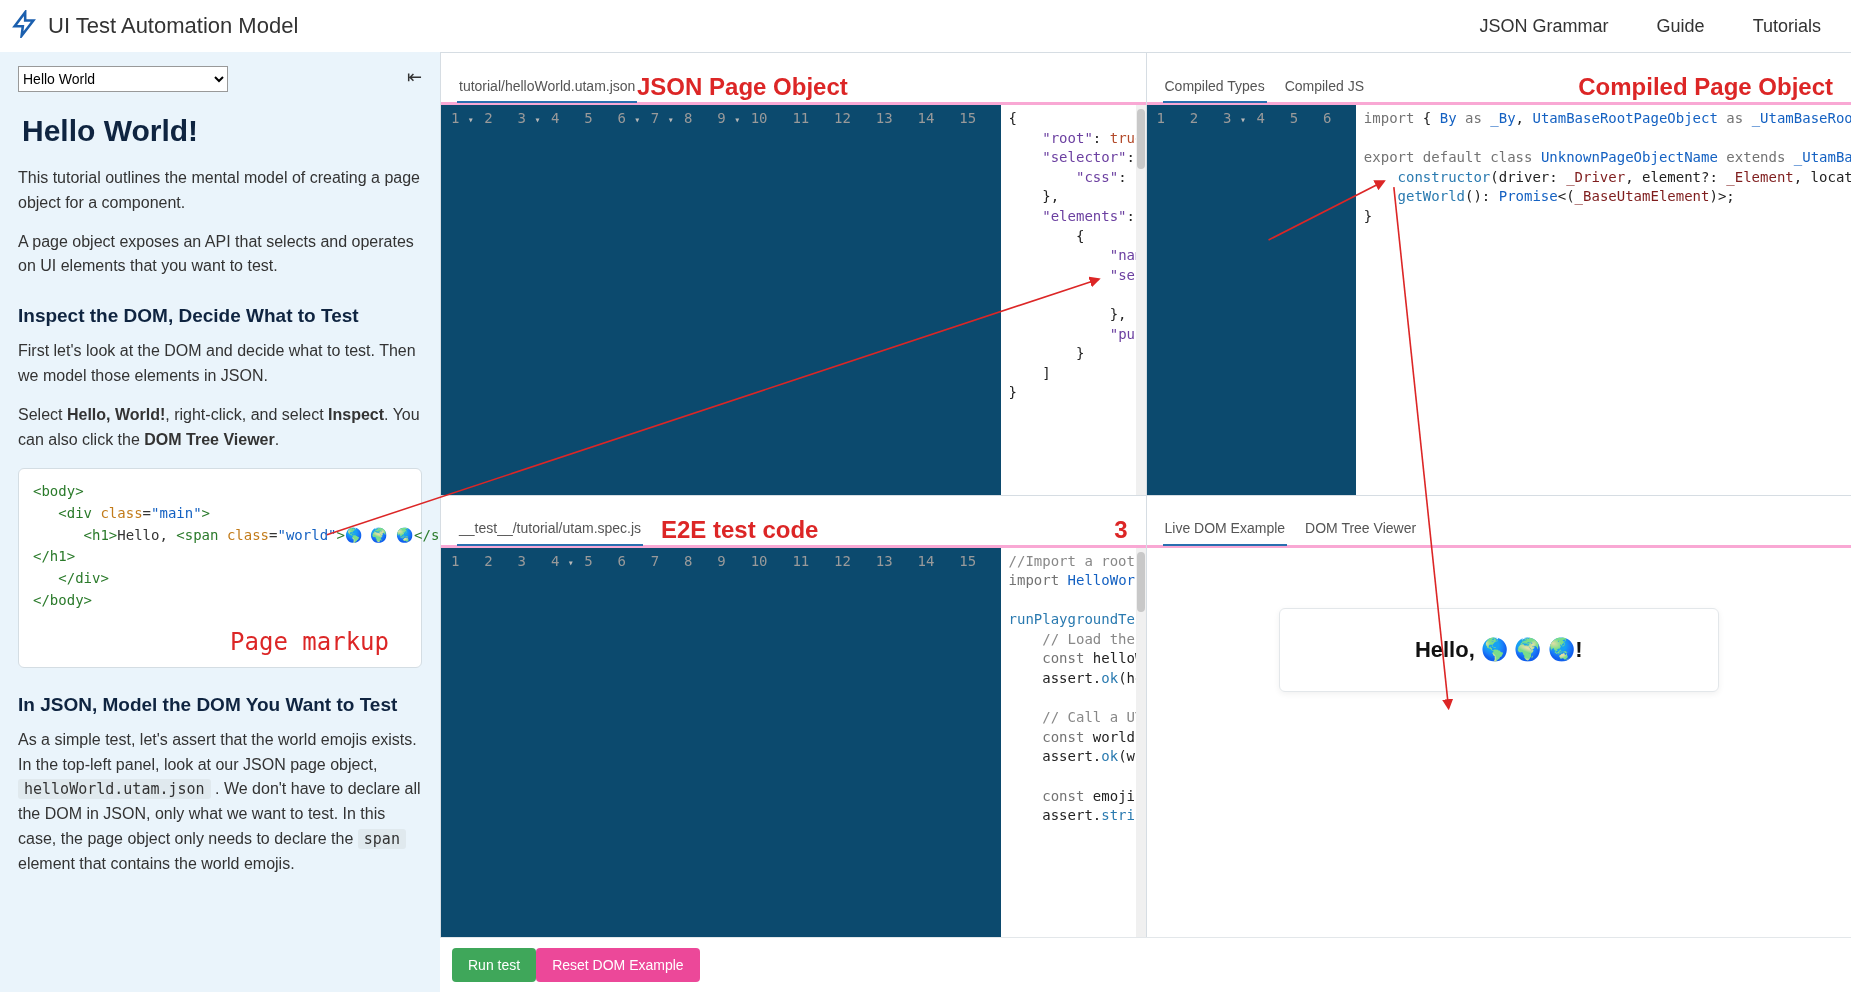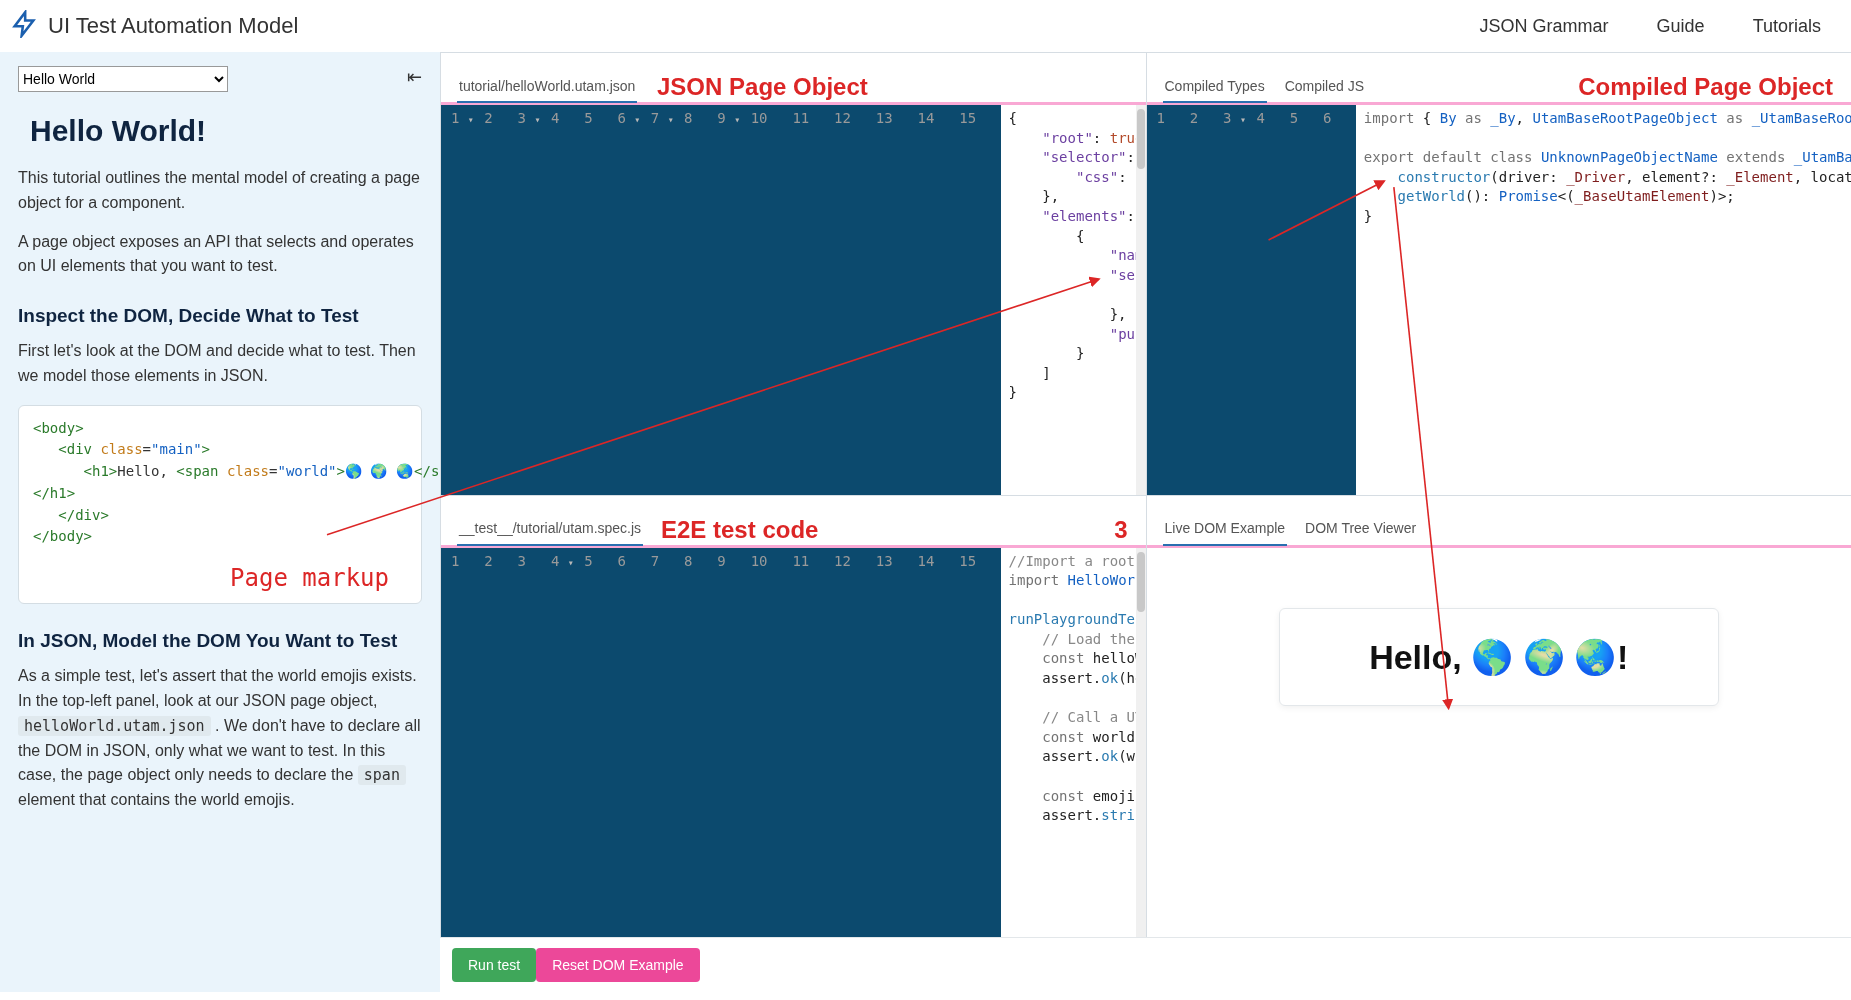--- a/index.html
+++ b/index.html
@@ -7,21 +7,21 @@
 .header { display: flex; align-items: center; justify-content: space-between; padding: 10px 30px 10px 10px; }
 .brand { display: flex; align-items: center; gap: 10px; }
 .brand svg { width: 28px; height: 28px; }
 .brand-title { font-size: 22px; color: #333; }
 .nav { display: flex; gap: 48px; }
 .nav a { text-decoration: none; color: #333; font-size: 18px; }
 .main { display: flex; height: calc(100vh - 60px); }
 .sidebar { width: 440px; background: #eaf4fb; padding: 14px 18px 18px; overflow-y: auto; position: relative; }
 .sidebar select { width: 210px; height: 26px; font-size: 14px; background: #fff; border: 1px solid #999; }
 .collapse-icon { position: absolute; right: 18px; top: 14px; font-size: 18px; color: #333; cursor: pointer; }
-.sidebar h1 { font-size: 30px; font-weight: 700; color: #0f2440; margin: 22px 12px 18px; }
+.sidebar h1 { font-size: 30px; font-weight: 700; color: #0f2440; margin: 22px 4px 18px; }
 .sidebar h2 { font-size: 19px; font-weight: 700; color: #0f2440; margin: 26px 0 12px; }
 .sidebar p { font-size: 16px; line-height: 1.55; color: #333; margin-bottom: 14px; }
 .sidebar strong { font-weight: 700; }
 .sidebar code { font-family: ui-monospace, Menlo, Consolas, monospace; background: #e0e9ee; padding: 1px 6px; border-radius: 3px; font-size: 15px; }
 .markup-box { background: #fff; border: 1px solid #d4dde3; border-radius: 6px; padding: 12px 14px; margin: 16px 0; font-family: ui-monospace, Menlo, Consolas, monospace; font-size: 14px; line-height: 1.55; white-space: pre; position: relative; color: #333; }
 .markup-box .tag { color: #2a7a2a; }
 .markup-box .attr { color: #c27b1a; }
 .markup-box .val { color: #1461c2; }
 .markup-label { position: absolute; right: 32px; bottom: 6px; font-size: 24px; color: #dc2626; font-weight: 400; }
 .content { flex: 1; display: grid; grid-template-columns: 1fr 1fr; grid-template-rows: 1fr 1fr auto; }
@@ -38,21 +38,21 @@
 .code .str { color: #b34a2a; }
 .code .bool { color: #b34a2a; }
 .code .kw { color: #737373; }
 .code .cls { color: #1461c2; }
 .code .typ { color: #7f1d1d; }
 .code .fn { color: #2a7ab0; }
 .code .cmt { color: #888; }
 .scrollbar { width: 10px; background: #f0f0f0; position: relative; }
 .scrollbar::after { content:""; position:absolute; top:4px; left:1px; width:8px; height:60px; background:#c8c8c8; border-radius:4px; }
 .dom-panel { padding: 30px 0 0; }
-.dom-card { margin: 30px auto 0; width: 440px; background: #fff; border: 1px solid #e3e7ea; border-radius: 6px; box-shadow: 0 2px 6px rgba(0,0,0,.06); padding: 28px 10px; text-align: center; font-size: 34px; font-weight: 700; color: #111; }
+.dom-card { margin: 30px auto 0; width: 440px; background: #fff; border: 1px solid #e3e7ea; border-radius: 6px; box-shadow: 0 2px 6px rgba(0,0,0,.06); padding: 28px 10px; text-align: center; font-size: 22px; font-weight: 700; color: #111; }
 .buttons-row { grid-column: 1 / span 2; padding: 10px 12px; display: flex; border-top: 1px solid #e3e7ea; }
 .btn { border: none; border-radius: 4px; padding: 9px 16px; font-size: 14px; color: #fff; cursor: pointer; }
 .btn.run { background: #3fa75a; }
 .btn.reset { background: #ec4899; }
 .red-num { position: absolute; font-size: 24px; font-weight: 700; color: #dc2626; }
 #overlay-svg { position: fixed; left: 0; top: 0; pointer-events: none; z-index: 50; }
 </style>
 </head>
 <body>
 
@@ -76,40 +76,43 @@
   <aside class="sidebar">
     <select>
       <option>Hello World</option>
     </select>
     <span class="collapse-icon">⇤</span>
     <h1>Hello World!</h1>
     <p>This tutorial outlines the mental model of creating a page object for a component.</p>
     <p>A page object exposes an API that selects and operates on UI elements that you want to test.</p>
     <h2>Inspect the DOM, Decide What to Test</h2>
     <p>First let's look at the DOM and decide what to test. Then we model those elements in JSON.</p>
+    <p>
+      <span>Select </span><strong>Hello, World!</strong><span>, right-click, and select </span><strong>Inspect</strong><span>. You can also click the </span><strong>DOM Tree Viewer</strong><span>.</span>
+    </p>
     <div class="markup-box"><span class="tag">&lt;body&gt;</span>
 <span class="tag">   &lt;div </span><span class="attr">class</span><span>=</span><span class="val">"main"</span><span class="tag">&gt;</span>
 <span class="tag">      &lt;h1&gt;</span><span>Hello, </span><span class="tag">&lt;span </span><span class="attr">class</span><span>=</span><span id="anchor-world-class" class="val">"world"</span><span class="tag">&gt;</span><span>🌎 🌍 🌏</span><span class="tag">&lt;/span&gt;</span>
 <span class="tag">&lt;/h1&gt;</span>
 <span class="tag">   &lt;/div&gt;</span>
 <span class="tag">&lt;/body&gt;</span>
       <div class="markup-label">Page markup</div>
     </div>
     <h2>In JSON, Model the DOM You Want to Test</h2>
     <p>
       <span>As a simple test, let's assert that the world emojis exists. In the top-left panel, look at our JSON page object, </span><code>helloWorld.utam.json</code><span> . We don't have to declare all the DOM in JSON, only what we want to test. In this case, the page object only needs to declare the </span><code>span</code><span> element that contains the world emojis.</span>
     </p>
   </aside>
 
   <div class="content">
 
     <div class="panel">
       <div class="panel-tabs">
         <div class="panel-tab active">tutorial/helloWorld.utam.json</div>
-        <div class="panel-annot" style="left:216px; top:4px;text-align:right;">JSON Page Object</div>
+        <div class="panel-annot" style="left:196px; top:4px;text-align:right;">JSON Page Object</div>
       </div>
       <div class="editor">
         <div class="gutter" id="gutter-tl">1 <span class="fold">▾</span>
 2 <span class="fold"> </span>
 3 <span class="fold">▾</span>
 4 <span class="fold"> </span>
 5 <span class="fold"> </span>
 6 <span class="fold">▾</span>
 7 <span class="fold">▾</span>
 8 <span class="fold"> </span>

